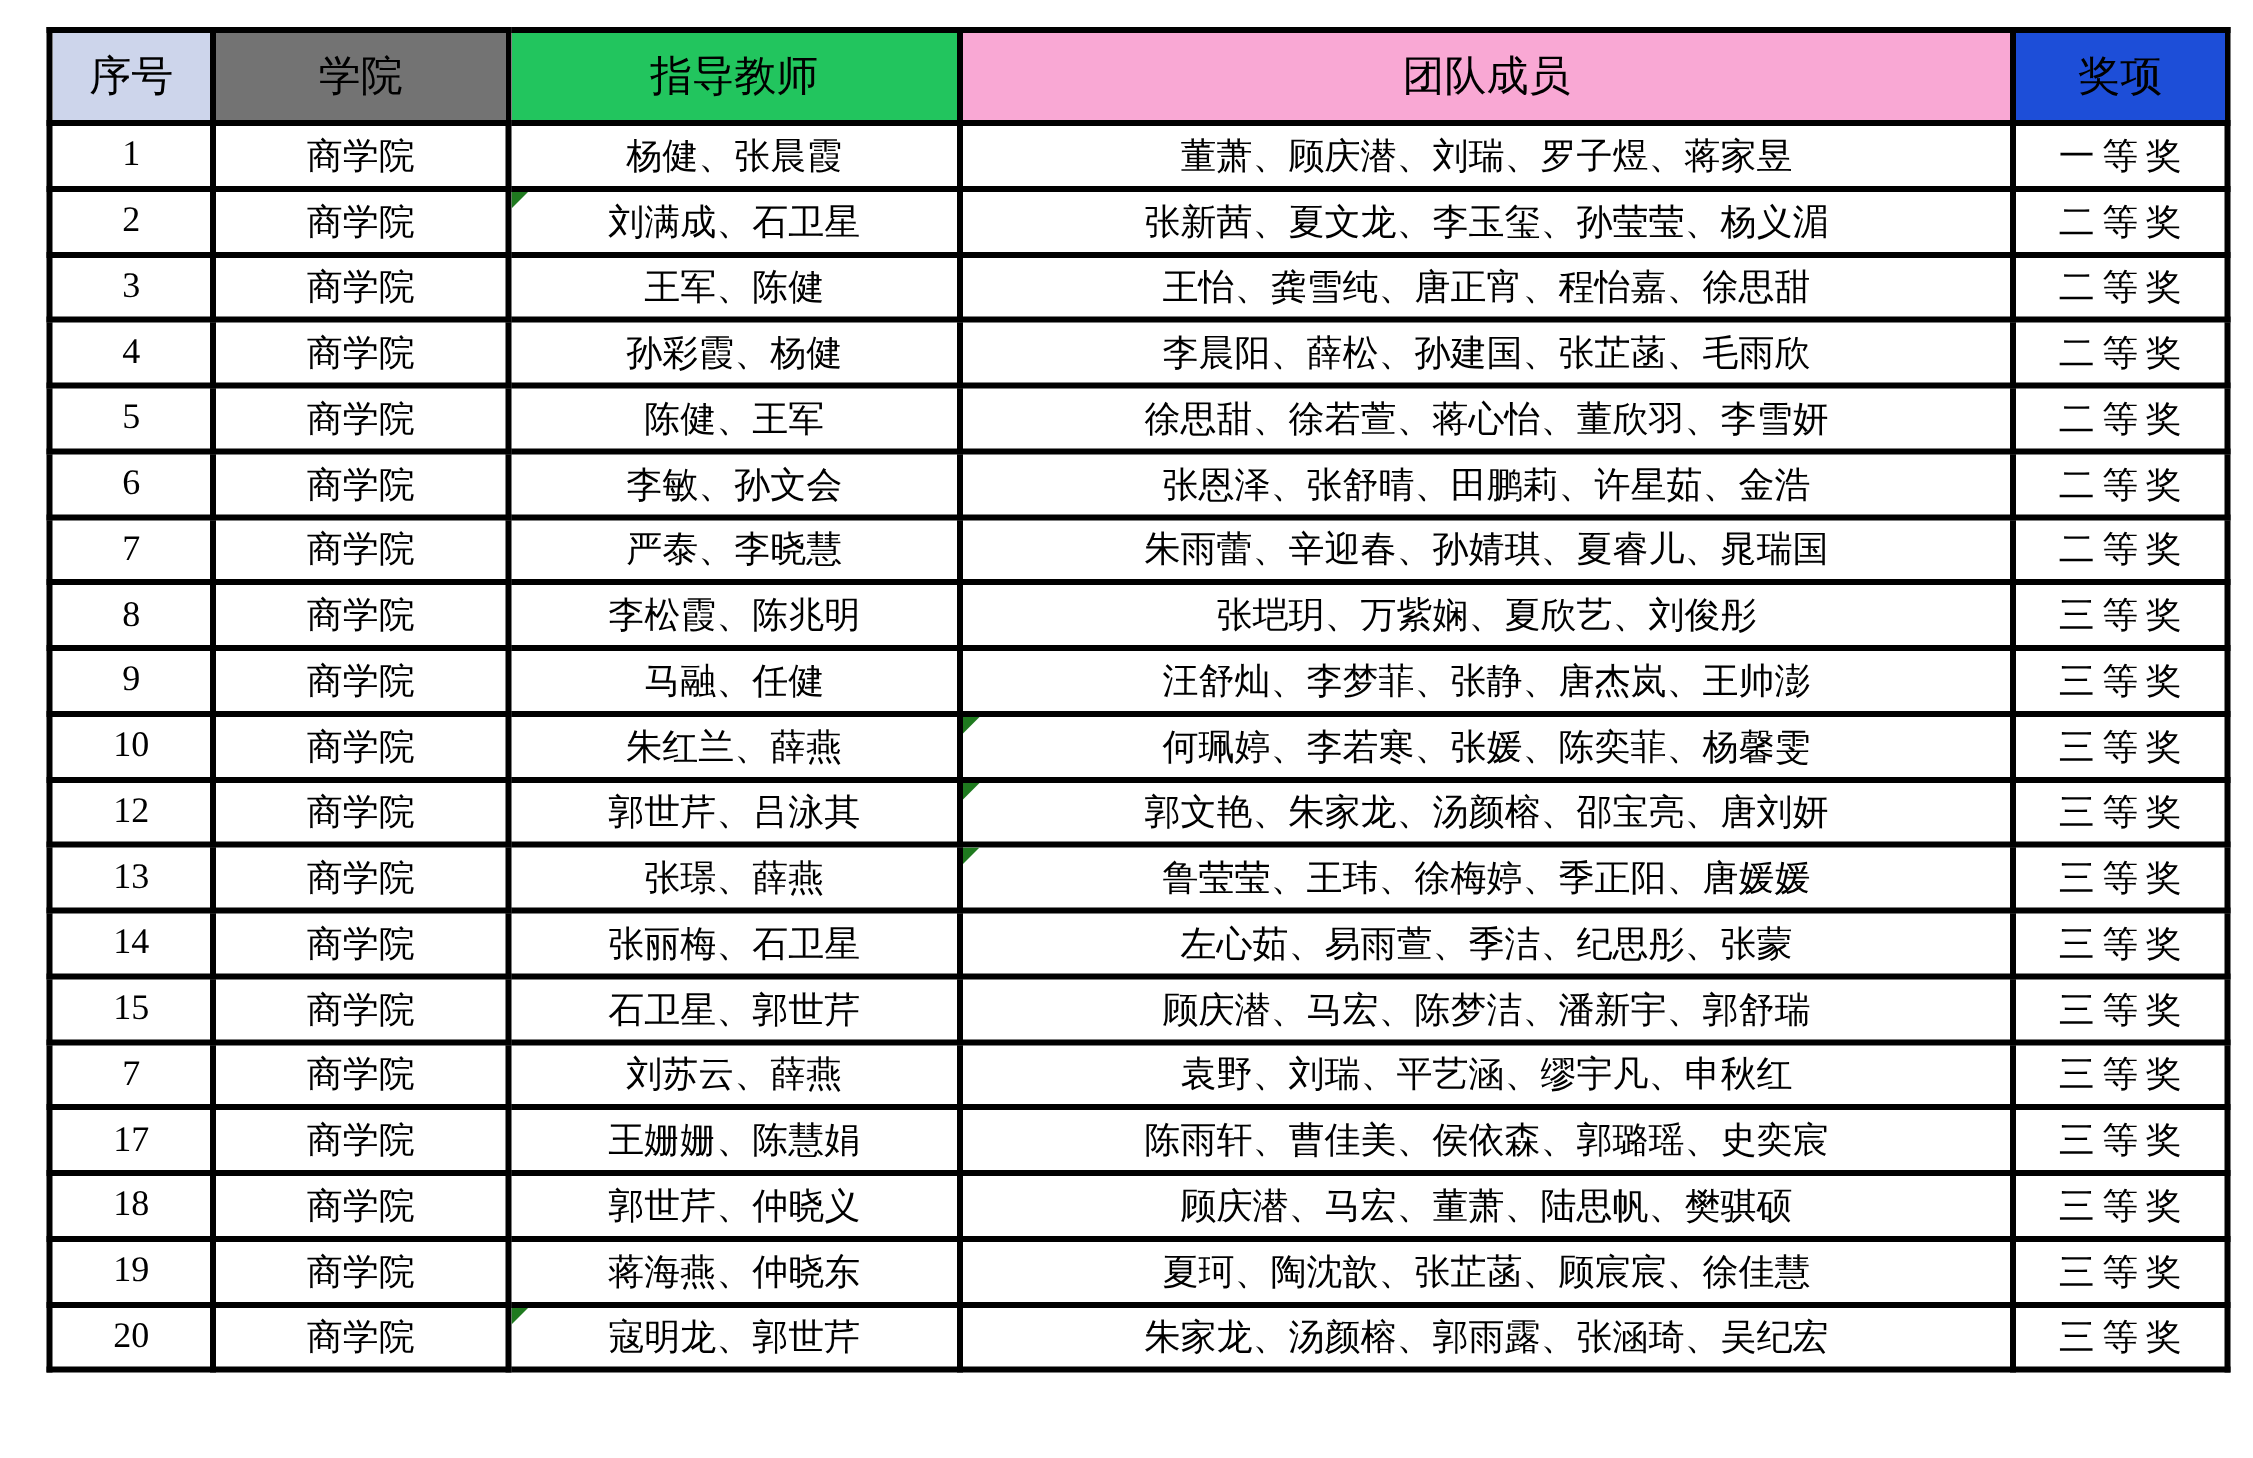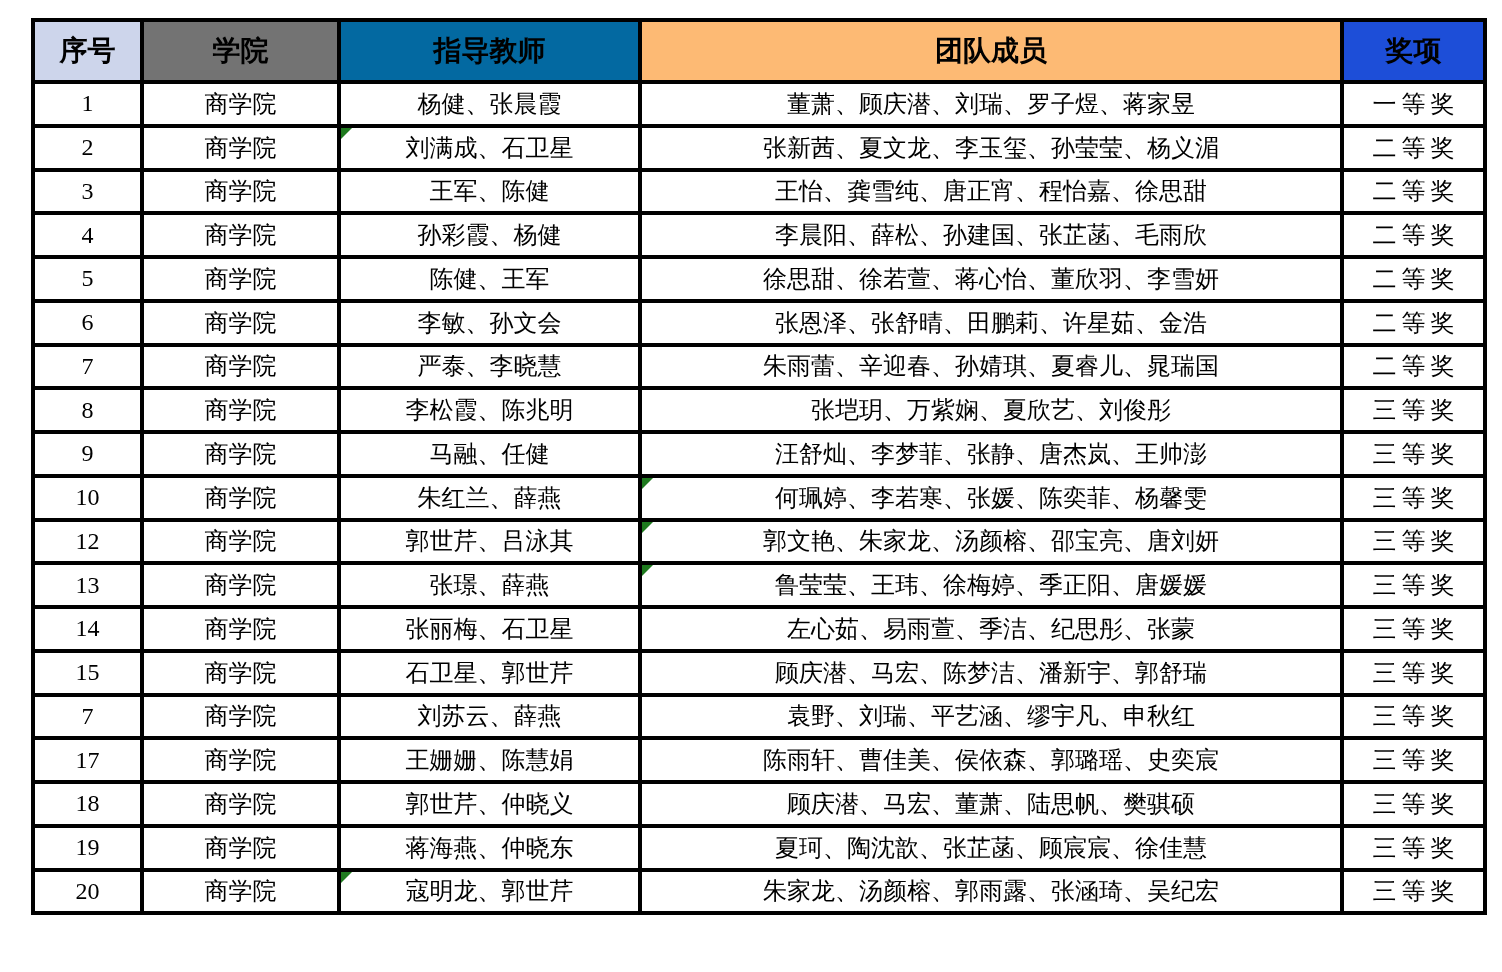--- a/index.html
+++ b/index.html
@@ -34,21 +34,21 @@
     vertical-align: middle;
     padding: 0;
     overflow: hidden;
     white-space: nowrap;
     position: relative;
   }
   thead tr { height: 62px; }
   tbody tr { height: 43.75px; }
   thead th {
     font-size: 28px;
-    font-weight: bold;
+    font-weight: normal;
     font-family: "Liberation Sans", "DejaVu Sans", sans-serif;
   }
   tbody td { font-size: 24px; }
   td.c-award { letter-spacing: 5px; text-indent: 5px; }
   .flag {
     display: none;
     position: absolute;
     top: 0;
     left: 0;
     width: 0;
@@ -67,22 +67,22 @@
       <col style="width:109px">
       <col style="width:197px">
       <col style="width:301px">
       <col style="width:702px">
       <col style="width:143px">
     </colgroup>
     <thead>
       <tr>
         <th style="background: rgb(205, 213, 235);">序号</th>
         <th style="background: #737373;">学院</th>
-        <th style="background: #0369a1;">指导教师</th>
-        <th style="background: #fdba74;">团队成员</th>
+        <th style="background: #22c55e;">指导教师</th>
+        <th style="background: #f9a8d4;">团队成员</th>
         <th style="background: #1d4ed8;">奖项</th>
       </tr>
     </thead>
     <tbody id="tbody">
   <tr>
     <td class="c-no">1</td>
     <td class="c-college">商学院</td>
     <td class="c-advisors"><span class="txt">杨健、张晨霞</span></td>
     <td class="c-members"><span class="txt">董萧、顾庆潜、刘瑞、罗子煜、蒋家昱</span></td>
     <td class="c-award">一等奖</td>

